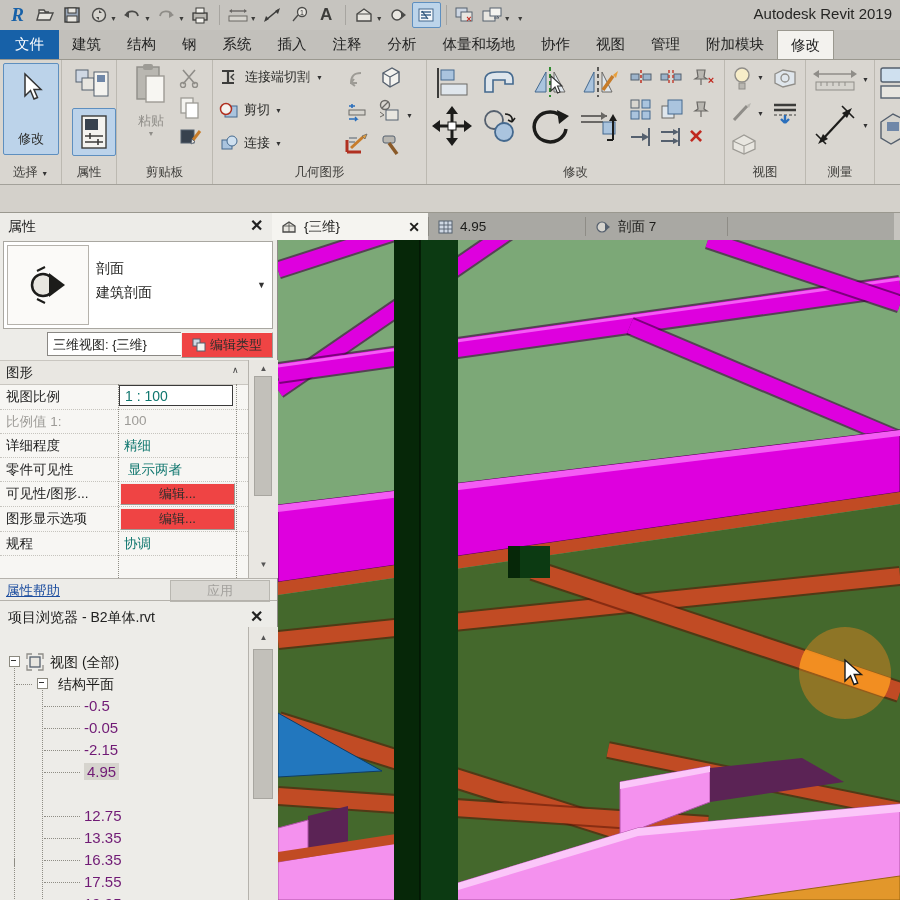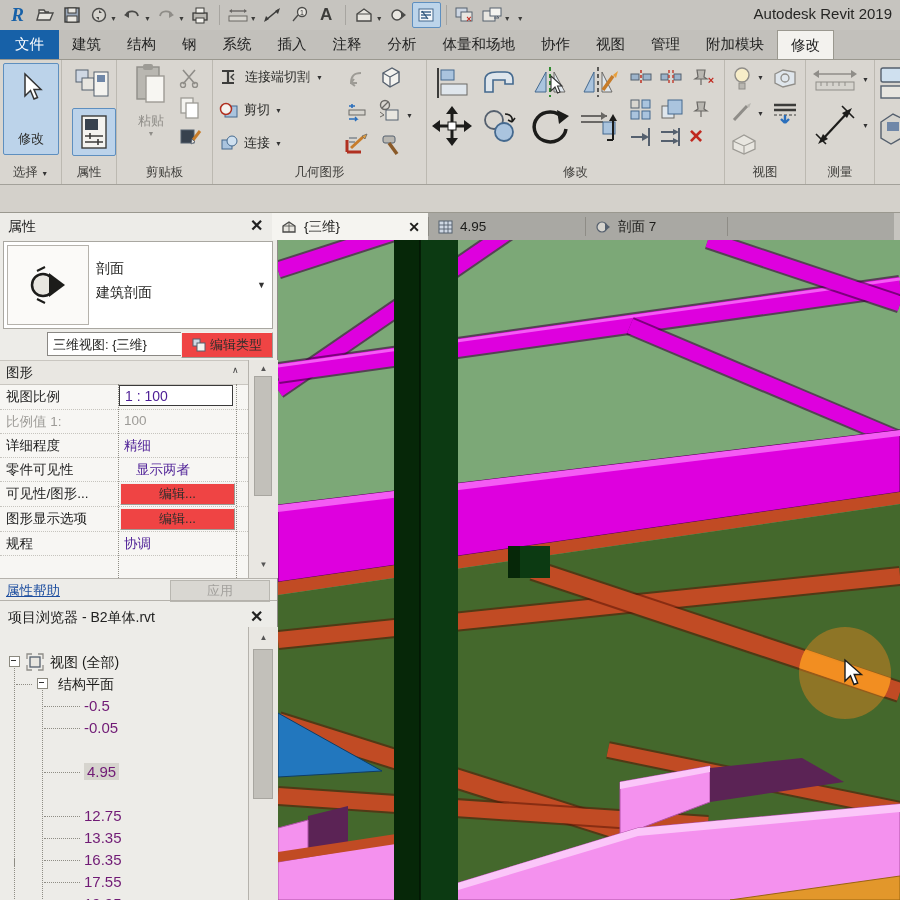--- a/index.html
+++ b/index.html
@@ -29,21 +29,21 @@
   .ric{display:flex;align-items:center;justify-content:center;}
   .editbtn{background:#ef4444;border:1px solid #9d9b95;border-top-color:#f2f1ee;border-left-color:#f2f1ee;font-size:13px;color:#2e2e2c;display:flex;align-items:center;justify-content:center;}
   
   #optbar{position:absolute;left:0;top:185px;width:900px;height:28px;background:#D4D1CB;border-bottom:1px solid #9a988f;box-sizing:border-box;}
   
   #left{position:absolute;left:0;top:213px;width:278px;height:687px;background:#EDECE8;border-right:1px solid #8f8d88;box-sizing:border-box;}
   .ptitle{font-size:14px;color:#222;}
   .closex{font-size:16px;font-weight:bold;color:#222;line-height:1;}
   .dotrow{border-bottom:1px dotted #c6c4be;}
   .gridlab{font-size:13.5px;color:#222;}
-  .gridval{font-size:13.5px;color:#4c1d95;}
+  .gridval{font-size:13.5px;color:#0f766e;}
   .disab{color:#9d9b97 !important;}
   .link{color:#1F4FA0;text-decoration:underline;font-size:13.5px;}
   .treetxt{font-size:14px;color:#1c1c1a;white-space:nowrap;}
   .leaftxt{font-size:15px;color:#701a75;white-space:nowrap;}
   .minus{position:absolute;width:9px;height:9px;background:#fff;border:1px solid #8b897f;}
   .minus div{position:absolute;left:1px;top:3px;width:5px;height:1px;background:#333;}
   .vdot{position:absolute;width:1px;border-left:1px dotted #8f8d85;}
   .hdot{position:absolute;height:1px;border-top:1px dotted #8f8d85;}
   .sbar{position:absolute;background:#E9E7E2;border-left:1px solid #b5b2ac;}
   .sthumb{position:absolute;background:#C2C0BA;border:1px solid #a8a6a0;box-sizing:border-box;}
@@ -565,21 +565,21 @@
         <span class="gridval disab abs" style="left:124px;top:4px;">100</span>
       </div>
 
       <div class="abs dotrow" style="left:0;top:72px;width:248px;height:24px;">
         <span class="gridlab abs" style="left:6px;top:4px;">详细程度</span>
         <span class="gridval abs" style="left:124px;top:4px;">精细</span>
       </div>
 
       <div class="abs dotrow" style="left:0;top:96px;width:248px;height:24px;">
         <span class="gridlab abs" style="left:6px;top:4px;">零件可见性</span>
-        <span class="gridval abs" style="left:136px;top:4px;text-align:right;">显示两者</span>
+        <span class="gridval abs" style="left:128px;top:4px;text-align:right;">显示两者</span>
       </div>
 
       <div class="abs dotrow" style="left:0;top:120px;width:248px;height:25px;">
         <span class="gridlab abs" style="left:6px;top:4px;">可见性/图形...</span>
         <div class="abs editbtn" style="left:120px;top:2px;width:113px;height:20px;">
             <span>编辑...</span>
           </div>
       </div>
 
       <div class="abs dotrow" style="left:0;top:145px;width:248px;height:25px;">
@@ -640,20 +640,24 @@
         <span class="treetxt abs" style="left:58px;top:3px;">结构平面</span>
       </div>
 
       <div class="abs" style="left:0;top:94px;width:248px;height:22px;">
           <div class="hdot" style="left:44px;top:11px;width:36px;"></div>
           <span class="leaftxt abs" style="left:84px;top:2px;">-0.5</span>
         </div>
       <div class="abs" style="left:0;top:116px;width:248px;height:22px;">
           <div class="hdot" style="left:44px;top:11px;width:36px;"></div>
           <span class="leaftxt abs" style="left:84px;top:2px;">-0.05</span>
+        </div>
+      <div class="abs" style="left:0;top:138px;width:248px;height:22px;">
+          <div class="hdot" style="left:44px;top:11px;width:36px;"></div>
+          <span class="leaftxt abs" style="left:84px;top:2px;">-2.15</span>
         </div>
       <div class="abs" style="left:0;top:160px;width:248px;height:22px;">
           <div class="hdot" style="left:44px;top:11px;width:36px;"></div>
           <span class="leaftxt abs" style="left:84px;top:2px;background:#D6D4CE;padding:0 3px;">4.95</span>
         </div>
       <div class="abs" style="left:0;top:204px;width:248px;height:22px;">
           <div class="hdot" style="left:44px;top:11px;width:36px;"></div>
           <span class="leaftxt abs" style="left:84px;top:2px;">12.75</span>
         </div>
       <div class="abs" style="left:0;top:226px;width:248px;height:22px;">

